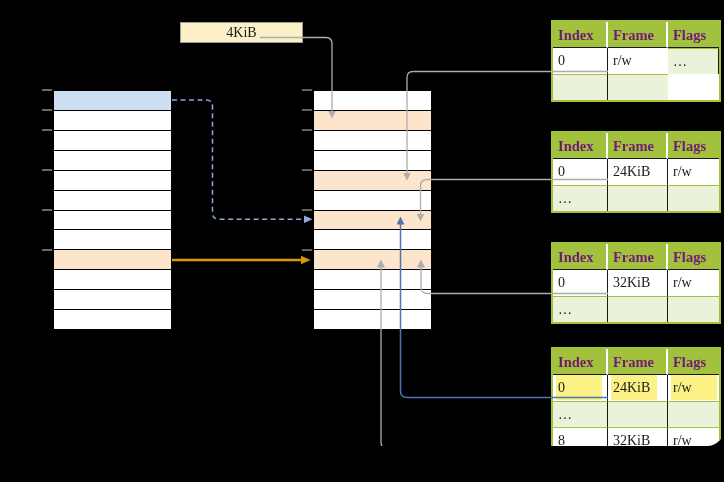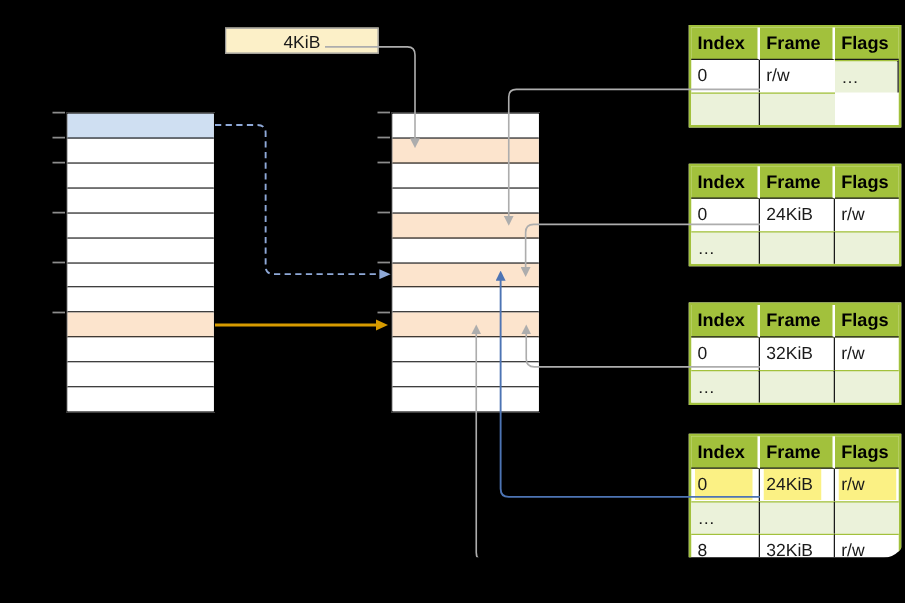--- a/index.html
+++ b/index.html
@@ -1,37 +1,37 @@
 <!DOCTYPE html>
 <html style="--table-green: #a2c13c; --table-green-light: #ebf2da; --cell-blue: #cfdff2; --cell-orange: #fce4cd; --box-cream: #fcf0c8; --highlight-yellow: #fbf184; --line-gray: #adadad; --arrow-orange: #d79b00; --arrow-blue: #4d74b4; --arrow-blue-dashed: #8fa9d8; --tick-gray: #8c8c8c;"><head>
 <meta charset="utf-8">
 <style>
   html,body{margin:0;padding:0;background:#000;}
   #stage{position:relative;width:724px;height:446px;background:#000;overflow:hidden;
-         font-family:Liberation Sans, sans-serif;border-radius:17px;}
+         font-family:Liberation Serif, serif;border-radius:17px;}
   
   .mcol{position:absolute;top:90px;width:119px;height:240px;border:1px solid #000;
         background:#fff;display:flex;flex-direction:column;box-sizing:border-box;}
   #virtual-col{left:53px;}
   #physical-col{left:313px;}
   .mrow{flex:1;border-bottom:1px solid #000;}
   .mrow:last-child{border-bottom:none;}
   .mrow.white{background:#ffffff;}
   .mrow.blue{background:var(--cell-blue);}
   .mrow.orange{background:var(--cell-orange);}
   
   #size-box{position:absolute;left:180px;top:22px;width:123px;height:21px;
             background:var(--box-cream);border:1px solid #9b9b9b;box-sizing:border-box;
             display:flex;align-items:center;justify-content:center;
             font-size:14px;color:#1a1a1a;}
   
   .ptable{position:absolute;left:551px;display:grid;grid-template-columns:55px 60px 51px;
           border:2px solid var(--table-green);background:#fff;}
   .pt-a{top:20px;} .pt-b{top:131px;} .pt-c{top:242px;} .pt-d{top:347px;}
-  .th{height:26px;background:var(--table-green);color:#000000;font-weight:bold;
+  .th{height:26px;background:var(--table-green);color:#701a75;font-weight:bold;
       font-size:14.5px;line-height:26px;padding-left:5px;box-sizing:border-box;
       border-bottom:1px solid #1a1a1a;}
   .th.sep{border-right:2px solid #fff;}
   .td{height:26px;font-size:14px;line-height:25px;padding-left:5px;color:#1a1a1a;
       box-sizing:border-box;overflow:hidden;}
   .td.vsep{border-right:1px solid #1a1a1a;}
   .td.topline{border-top:1px solid var(--table-green);}
   .td.green{background:var(--table-green-light);}
   .hl{display:inline-block;min-width:42px;background:var(--highlight-yellow);
       padding:0 2px;margin-left:-2px;}

